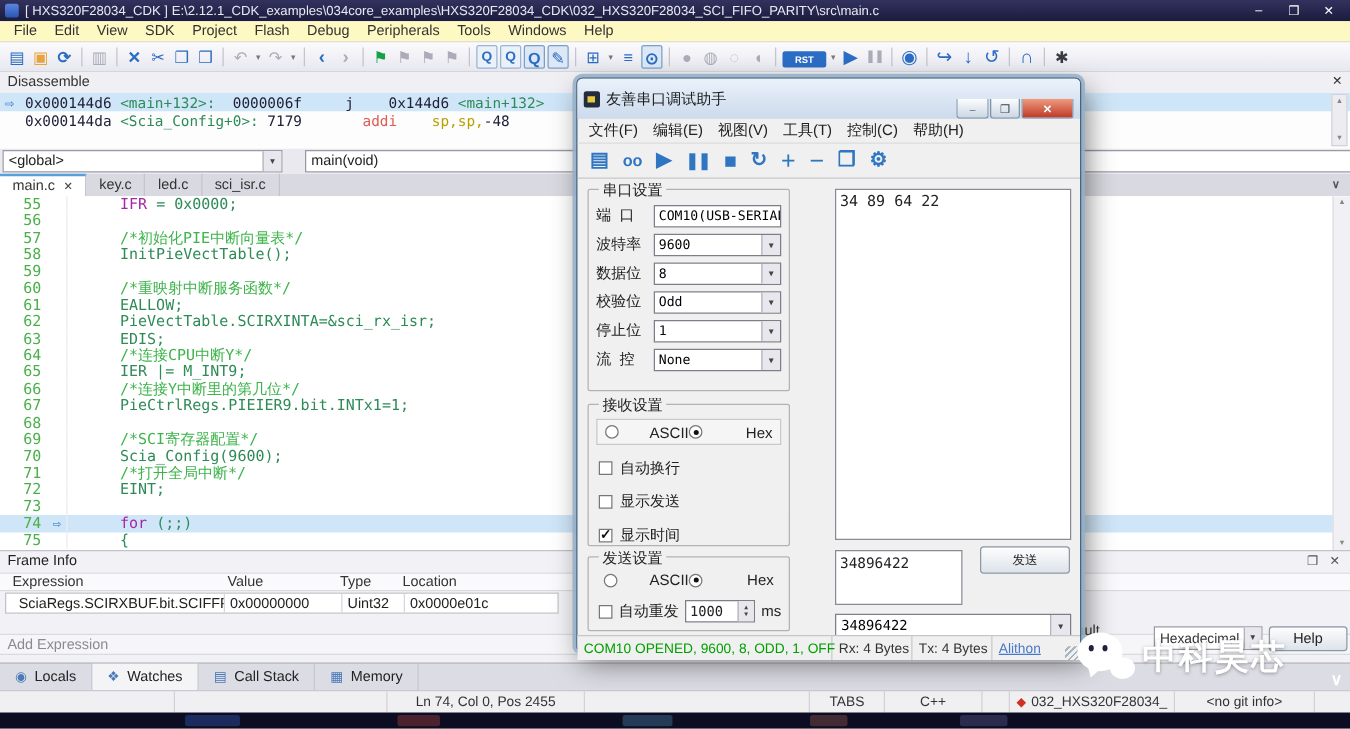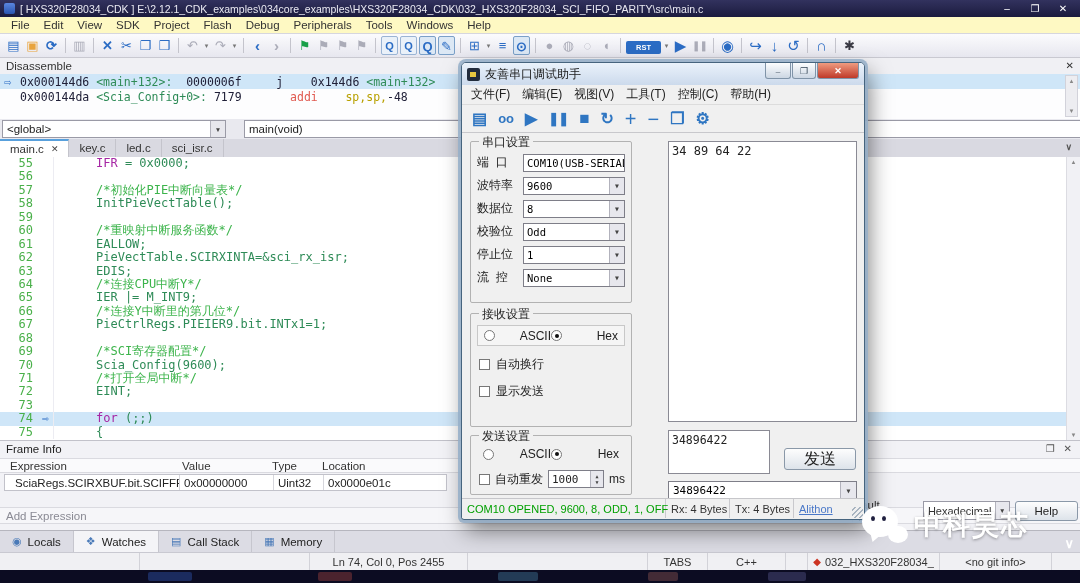--- a/index.html
+++ b/index.html
@@ -114,21 +114,21 @@
   .diamond { color:#cc3322; font-size:10px; margin-right:4px; }
 
   .taskbar { position:absolute; left:0; top:570px; width:1080px; height:13px; background:#0c0c22; }
   .blob { position:absolute; top:2px; height:9px; border-radius:2px; opacity:.5; }
 
   
   .dialog { position:absolute; left:461px; top:62px; width:404px; height:458px; background:#f0f0f0;
             border:1px solid #46647e; border-radius:5px 5px 3px 3px; z-index:50;
             box-shadow:0 0 0 3px rgba(150,175,200,.88), 4px 10px 22px rgba(0,0,0,.5); }
   .dlg-title { height:22px; background:linear-gradient(#eaf2fb,#ccdaec); border-radius:4px 4px 0 0;
-               display:flex; align-items:center; padding:0 5px; font-size:12px; color:#1a1a1a;font-family:Liberation Serif, serif; }
+               display:flex; align-items:center; padding:16px 5px; font-size:12px; color:#1a1a1a;font-family:Liberation Serif, serif; }
   .dlg-app-icon { width:13px; height:13px; background:#222c3c; border-radius:2px; margin-right:5px; position:relative; flex:none; }
   .dlg-app-icon::after { content:''; position:absolute; left:3px; top:4px; width:6px; height:5px; background:#e8c840; }
   .dlg-btns { margin-left:auto; display:flex; gap:1px; align-self:flex-start; }
   .dlg-btn { height:16px; border:1px solid #8094a8; border-top:none; border-radius:0 0 3px 3px;
              display:flex; align-items:center; justify-content:center; font-size:9px;
              background:linear-gradient(#fcfdfe,#ccd7e3); color:#345; }
   .dlg-min{width:26px} .dlg-restore{width:24px}
   .dlg-close { width:42px; background:linear-gradient(#ef9b80,#bf3a29); color:#fff; font-weight:bold; }
   .dlg-menu { height:20px; display:flex; align-items:center; padding-left:3px; font-size:12px; color:#222;
               border-bottom:1px solid #dcdcdc; }
@@ -164,22 +164,22 @@
   .spin { width:56px; height:18px; border:1px solid #7e7e88; background:#fff; display:flex; align-items:center;
           font-family:"DejaVu Sans Mono",monospace; font-size:11px; padding-left:3px; }
   .spin-btns { margin-left:auto; width:13px; height:100%; border-left:1px solid #b2b2bc; background:#e7e7ed;
                display:flex; flex-direction:column; align-items:center; justify-content:center; font-size:5px; color:#444; line-height:6px; }
 
   .rx-area { position:absolute; left:206px; top:8px; width:189px; height:281px; background:#fff;
              border:1px solid #8a8a94; font-family:"DejaVu Sans Mono",monospace; font-size:12px; color:#222;
              padding:2px 3px; }
   .tx-input { position:absolute; left:206px; top:297px; width:102px; height:44px; background:#fff;
               border:1px solid #8a8a94; font-family:"DejaVu Sans Mono",monospace; font-size:11.5px; color:#222; padding:2px 3px; }
-  .send-btn { position:absolute; left:322px; top:315px; width:72px; height:22px; border:1px solid #8a98a8;
-              border-radius:3px; background:linear-gradient(#fdfdfd,#dde3ea); font-size:16px; color:#222; font-family:inherit; }
+  .send-btn { position:absolute; left:322px; top:294px; width:72px; height:22px; border:1px solid #8a98a8;
+              border-radius:3px; background:linear-gradient(#fdfdfd,#dde3ea); font-size:10px; color:#222; font-family:inherit; }
   .hist { position:absolute; left:206px; top:348px; width:189px; height:19px; background:#fff; border:1px solid #7e7e88;
           display:flex; align-items:center; font-family:"DejaVu Sans Mono",monospace; font-size:11px; padding-left:4px; }
   .hist .ca { margin-left:auto; width:16px; height:100%; background:#e7e7ed; border-left:1px solid #b2b2bc;
               font-size:6.5px; color:#444; display:flex; align-items:center; justify-content:center; }
   .dlg-status { position:absolute; left:0; right:0; bottom:0; height:20px; border-top:1px solid #c6c6ca;
                 display:flex; align-items:center; font-size:11px; background:#f0f0f0; }
   .ds-seg { height:100%; display:flex; align-items:center; padding:0 5px; border-right:1px solid #c9c9cd; white-space:nowrap; }
   .ds-conn { width:204px; color:#00a000; }
   .ds-rx, .ds-tx { width:64px; color:#333; }
   .ds-brand { border-right:none; color:#4a78c8; text-decoration:underline; flex:1; }
@@ -521,20 +521,24 @@
           </div>
         <div id="rx-checks">
             <div class="chk-row">
               <span class="cbox"></span>
               <span>自动换行</span>
             </div>
             <div class="chk-row">
               <span class="cbox"></span>
               <span>显示发送</span>
             </div>
+            <div class="chk-row">
+              <span class="cbox on"></span>
+              <span>显示时间</span>
+            </div>
           </div>
       </div>
 
       <div class="grp grp3">
         <span class="grp-t">发送设置</span>
         <div class="radio-row" id="tx-radios">
             <span class="radio">
               <span class="rdot"></span>
               <span>ASCII</span>
             </span>

